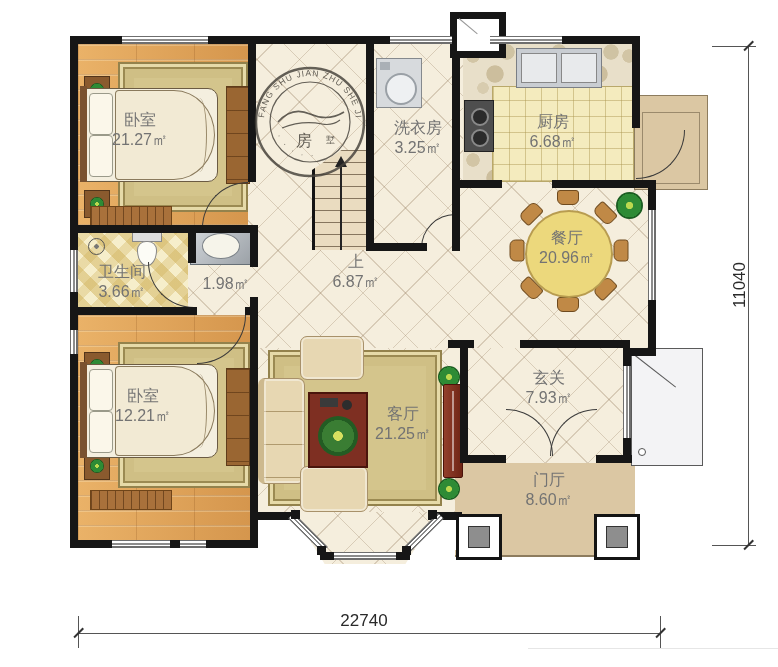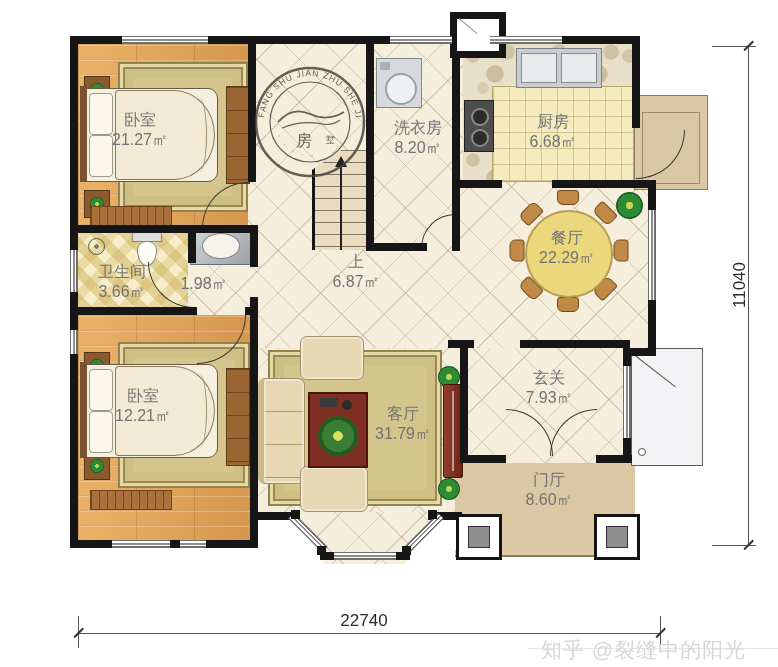--- a/index.html
+++ b/index.html
@@ -263,48 +263,48 @@
     <text x="44" y="82" font-size="16" fill="#45413a">房</text>
     <text x="74" y="79" font-size="9" fill="#45413a">墅</text>
   </svg>
 
   <div class="label" style="left:140px;top:110px;">
     <div>卧室</div>
     <div>21.27㎡</div>
   </div>
   <div class="label" style="left:418px;top:118px;">
     <div>洗衣房</div>
-    <div>8.20㎡</div>
+    <div>3.25㎡</div>
   </div>
   <div class="label" style="left:553px;top:112px;">
     <div>厨房</div>
     <div>6.68㎡</div>
   </div>
   <div class="label" style="left:122px;top:262px;">
     <div>卫生间</div>
     <div>3.66㎡</div>
   </div>
-  <div class="label" style="left:204px;top:274px;text-align:center;">
+  <div class="label" style="left:226px;top:274px;text-align:center;">
     <div>1.98㎡</div>
   </div>
   <div class="label" style="left:356px;top:252px;">
     <div>上</div>
     <div>6.87㎡</div>
   </div>
   <div class="label" style="left:567px;top:228px;">
     <div>餐厅</div>
-    <div>22.29㎡</div>
+    <div>20.96㎡</div>
   </div>
   <div class="label" style="left:143px;top:386px;">
     <div>卧室</div>
     <div>12.21㎡</div>
   </div>
   <div class="label" style="left:403px;top:404px;">
     <div>客厅</div>
-    <div>31.79㎡</div>
+    <div>21.25㎡</div>
   </div>
   <div class="label" style="left:549px;top:368px;">
     <div>玄关</div>
     <div>7.93㎡</div>
   </div>
   <div class="label" style="left:549px;top:470px;">
     <div>门厅</div>
     <div>8.60㎡</div>
   </div>
 
@@ -316,15 +316,14 @@
   <div class="dimtxt" style="left:314px;top:611px;width:100px;">22740</div>
 
   <div class="dim" style="left:748px;top:46px;width:1px;height:500px;"></div>
   <div class="dim" style="left:712px;top:46px;width:44px;height:1px;"></div>
   <div class="dim" style="left:712px;top:545px;width:44px;height:1px;"></div>
   <div class="dimtick" style="left:742px;top:45px;"></div>
   <div class="dimtick" style="left:742px;top:544px;"></div>
   <div class="dimtxt" style="left:700px;top:275px;width:80px;transform:rotate(-90deg);background:transparent;">11040</div>
 
   <div class="wmline" style="left:528px;top:648px;width:250px;height:1px;"></div>
-  <div class="wm" style="left:541px;top:636px;">知乎 @裂缝中的阳光</div>
 
 </div>
 
 </body></html>

